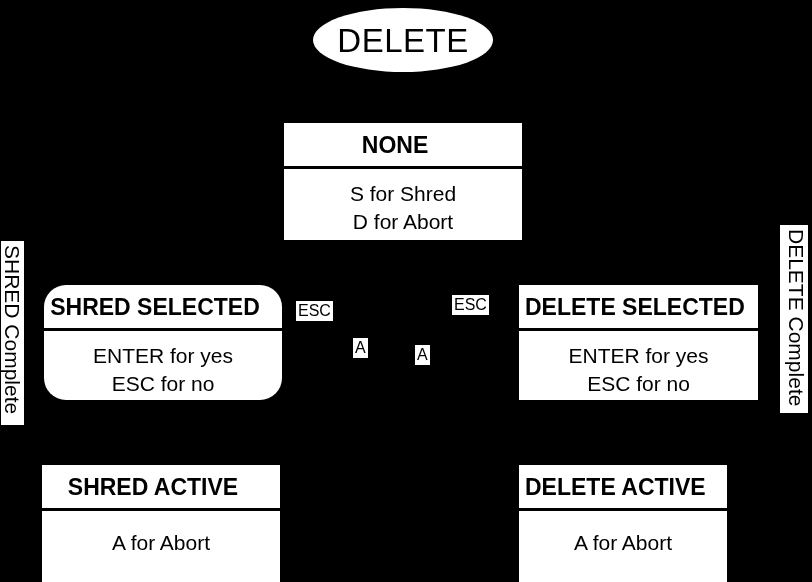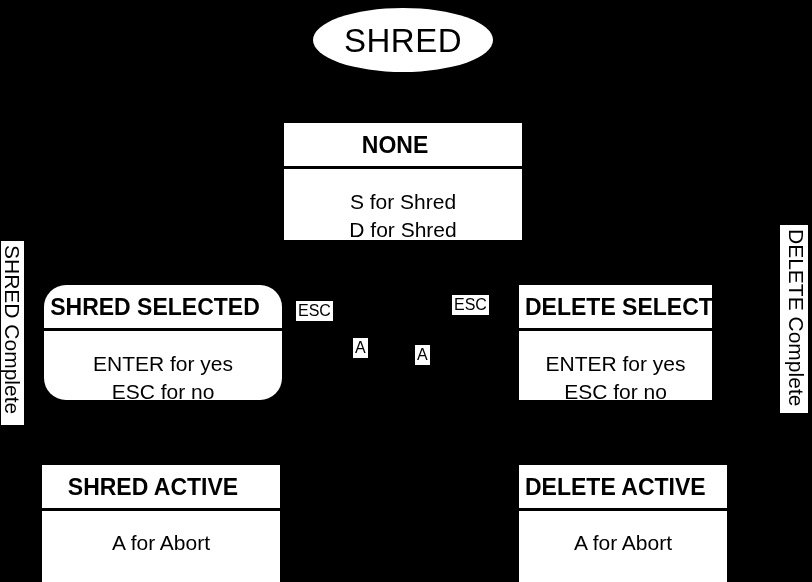--- a/index.html
+++ b/index.html
@@ -57,35 +57,35 @@
     padding: 11px 22px 9px 6px;
     border-bottom: 3px solid #000000;
     white-space: nowrap;
   }
   .state-body {
     color: #000000;
     font-size: 21px;
     font-weight: 400;
     text-align: center;
     line-height: 1.32;
-    padding-top: 19px;
+    padding-top: 11px;
     flex: 1 1 auto;
   }
   .state-body.single {
     padding-top: 18px;
   }
   .state-body .line {
     display: block;
     white-space: nowrap;
   }
 
   
   #box-none            { left: 284px; top: 123px; width: 238px; height: 117px; }
   #box-shred-selected  { left:  44px; top: 285px; width: 238px; height: 115px; border-radius: 22px; }
-  #box-delete-selected { left: 519px; top: 285px; width: 193px; height: 115px; }
+  #box-delete-selected { left: 519px; top: 285px; width: 239px; height: 115px; }
   #box-shred-active    { left:  42px; top: 465px; width: 238px; height: 117px; }
   #box-delete-active   { left: 519px; top: 465px; width: 208px; height: 117px; }
 
   
   .edge-label {
     position: absolute;
     background: #ffffff;
     color: #000000;
     font-size: 16px;
     line-height: 1.24;
@@ -114,28 +114,28 @@
   }
   #side-shred-complete  { left: 1px;   top: 241px; width: 23px;  height: 184px; }
   #side-delete-complete { left: 780px; top: 225px; width: 28px;  height: 188px; }
 </style>
 </head>
 <body>
 
 <div id="canvas">
 
   <div class="start-node">
-    <span class="start-label">SHRED</span>
+    <span class="start-label">DELETE</span>
   </div>
 
   <div class="state-box" id="box-none">
     <div class="state-title">NONE</div>
     <div class="state-body">
       <span class="line">S for Shred</span>
-      <span class="line">D for Shred</span>
+      <span class="line">D for Abort</span>
     </div>
   </div>
 
   <div class="state-box" id="box-shred-selected">
     <div class="state-title">SHRED SELECTED</div>
     <div class="state-body">
       <span class="line">ENTER for yes</span>
       <span class="line">ESC for no</span>
     </div>
   </div>

